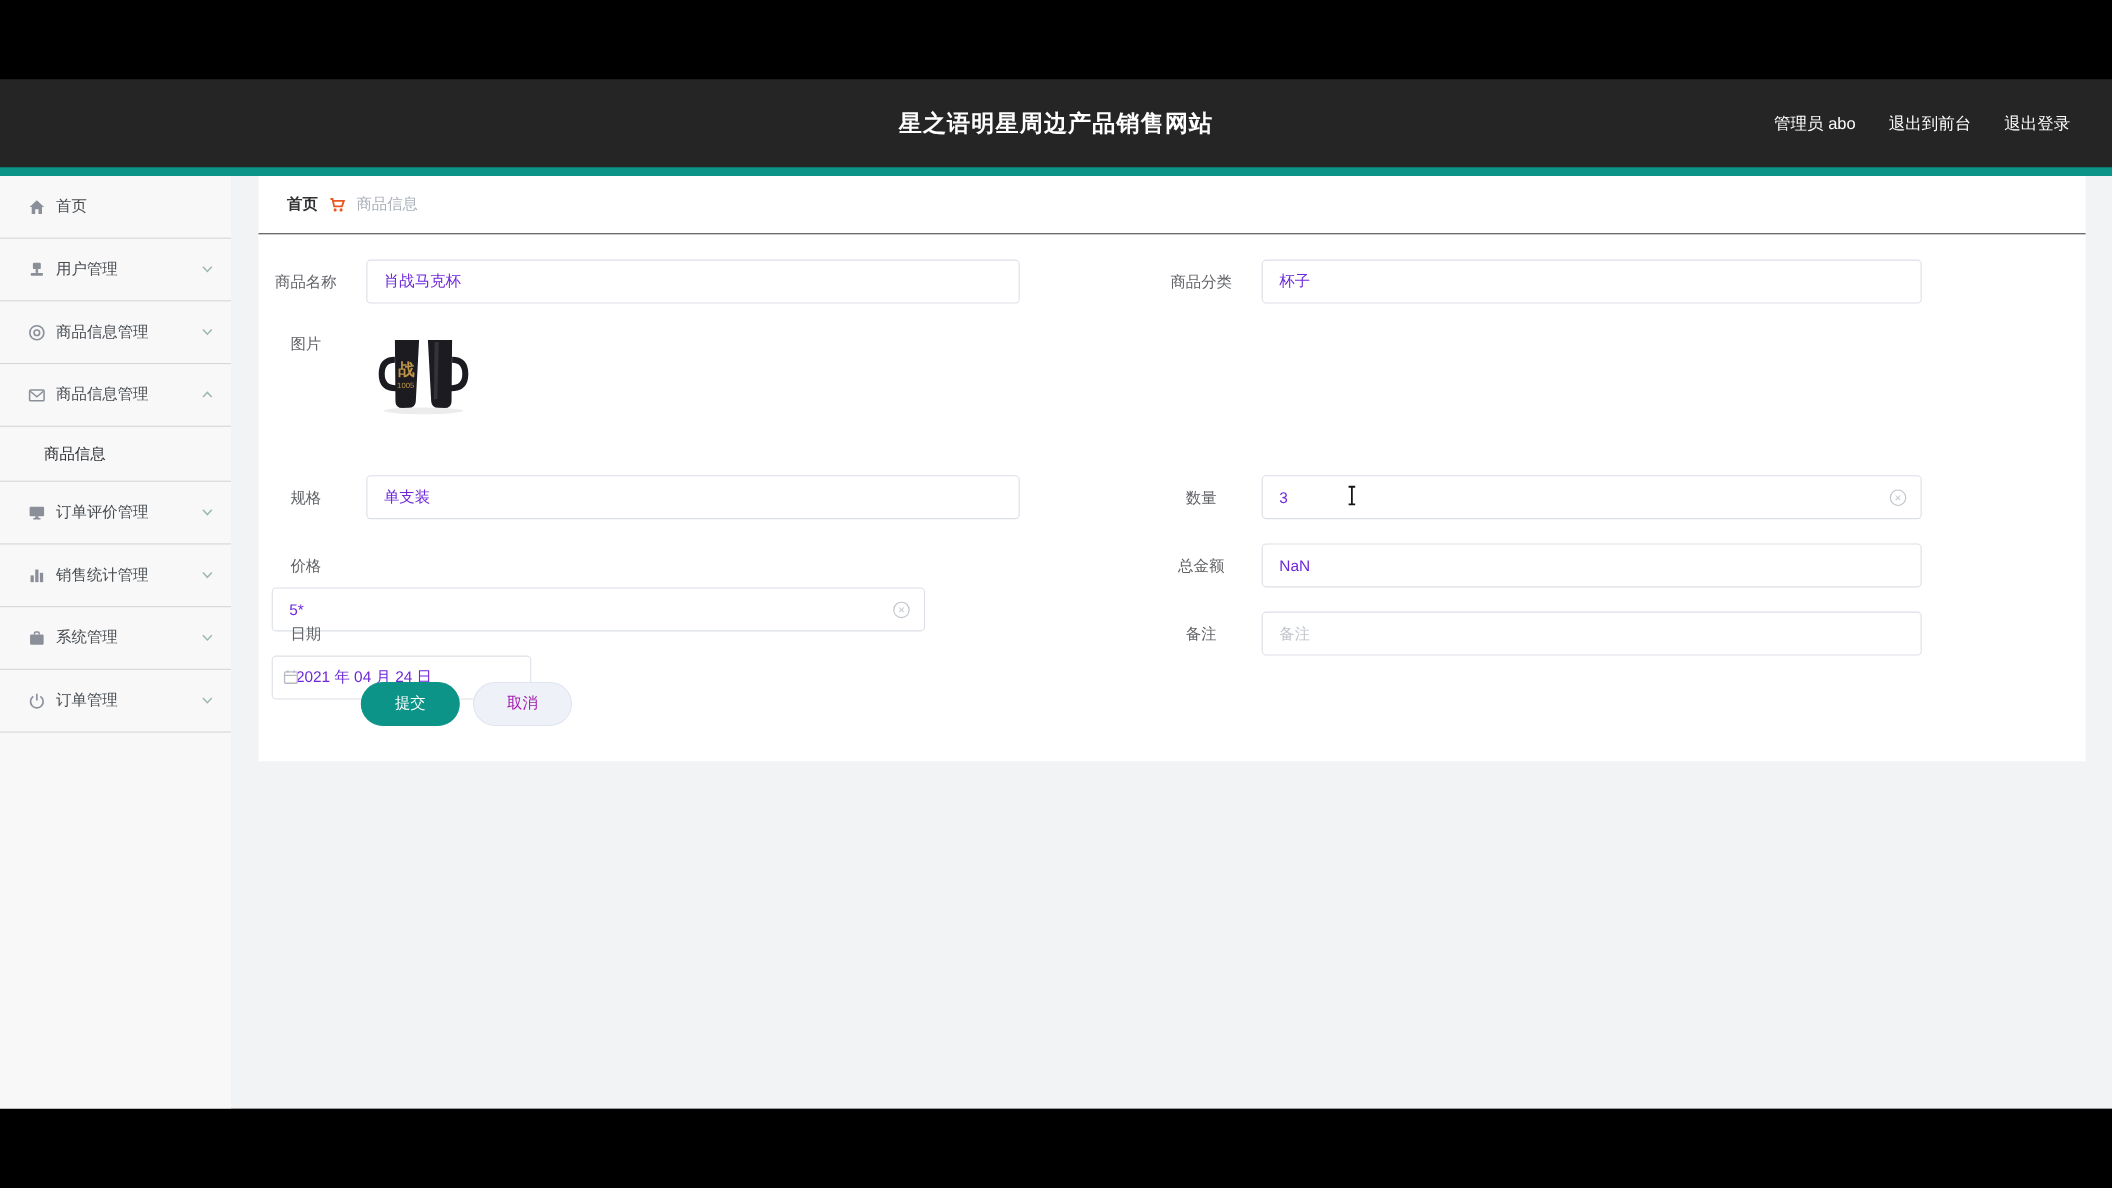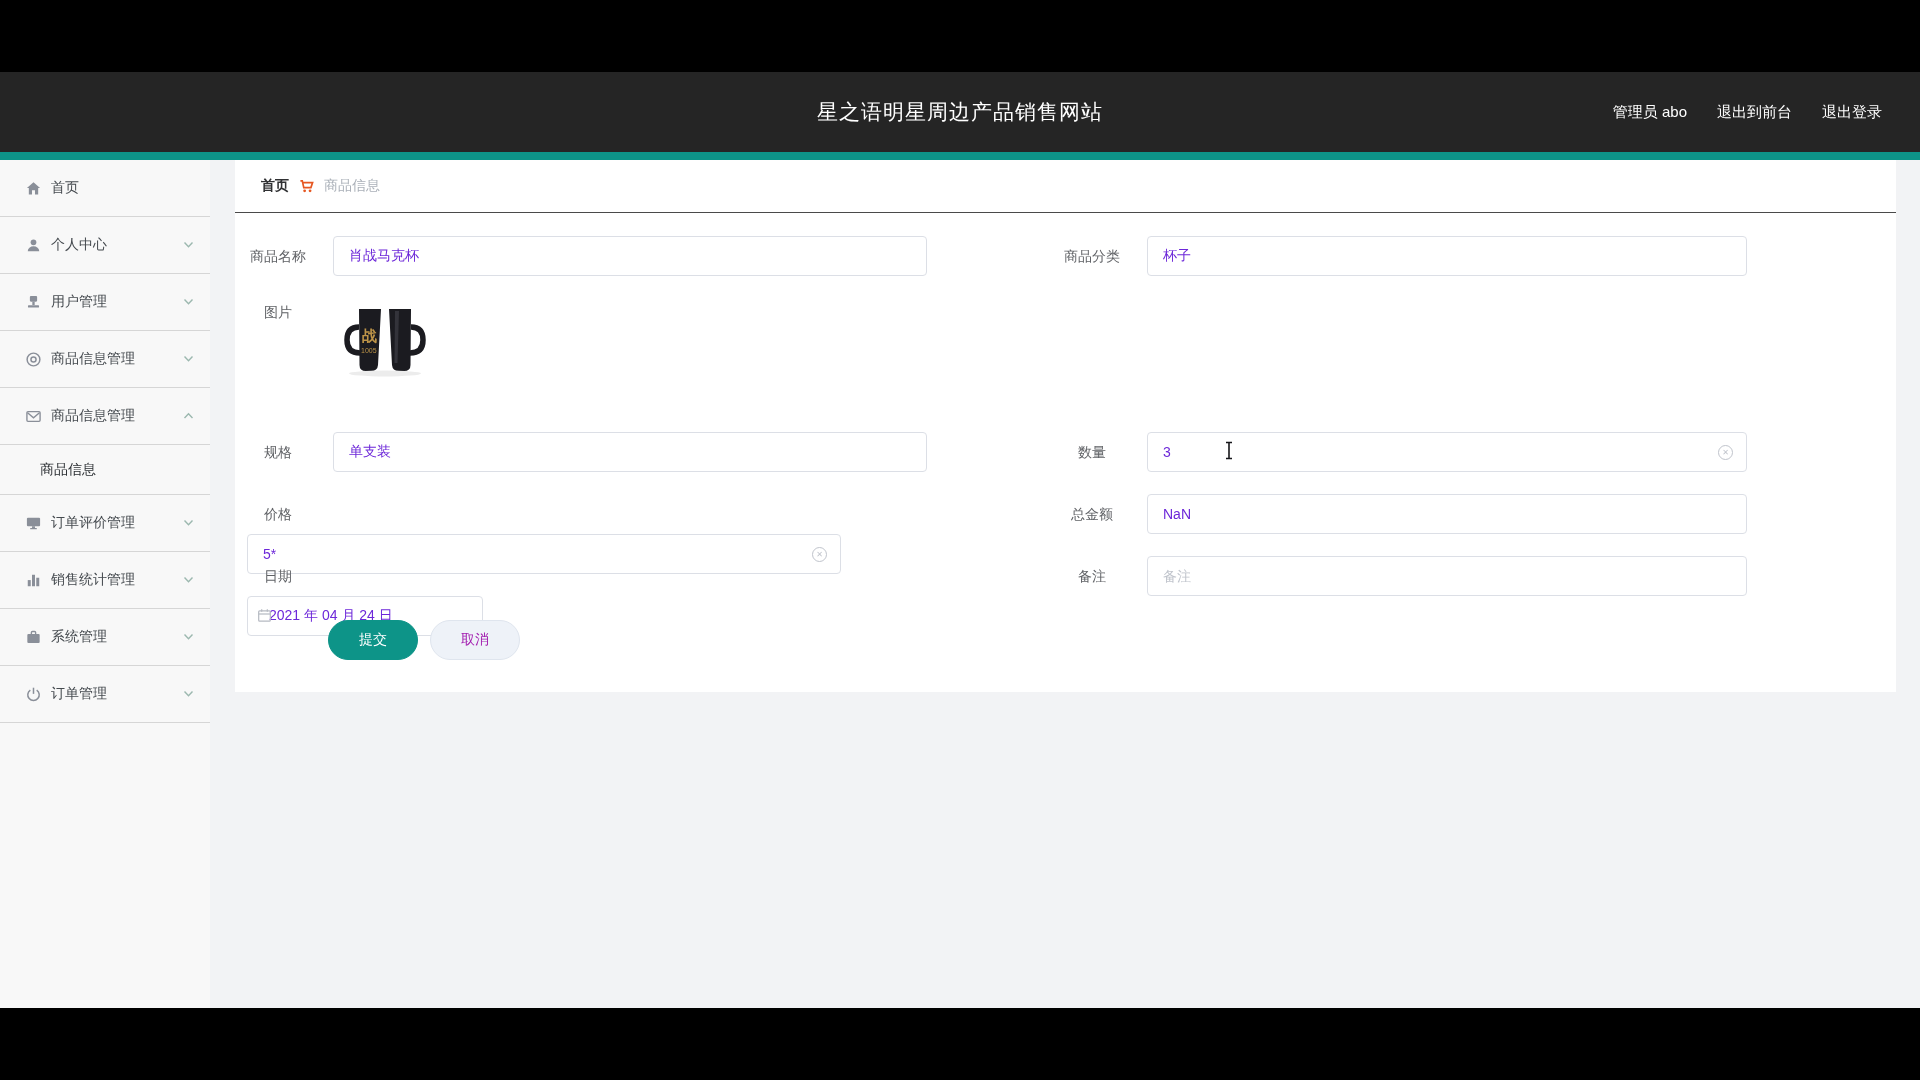--- a/index.html
+++ b/index.html
@@ -9,21 +9,21 @@
     --breadcrumb-icon:#e65722; --divider:#d6d6d6; --dark-divider:#4a4a4a;
   }
   *{box-sizing:border-box;margin:0;padding:0;font-family:"Liberation Sans","DejaVu Sans",sans-serif;}
   html,body{background:#000;}
   .screen{position:relative;width:1920px;height:1080px;background:var(--letterbox);overflow:hidden;}
 
   
   .bar-top{position:absolute;left:0;top:0;width:1920px;height:72px;background:var(--letterbox);}
   .appbar{position:absolute;left:0;top:72px;width:1920px;height:80px;background:var(--header-bg);}
   .app-title{position:absolute;left:50%;top:50%;transform:translate(-50%,-50%);
-    color:#fff;font-size:21px;font-weight:400;letter-spacing:1px;white-space:nowrap;}
+    color:#fff;font-size:21px;font-weight:700;letter-spacing:1px;white-space:nowrap;}
   .appbar-nav{position:absolute;right:38px;top:0;height:80px;display:flex;align-items:center;gap:30px;}
   .appbar-nav span{color:#fff;font-size:15px;white-space:nowrap;cursor:pointer;}
   .teal-strip{position:absolute;left:0;top:152px;width:1920px;height:8px;background:var(--accent);}
 
   
   .body{position:absolute;left:0;top:160px;width:1920px;height:848px;background:var(--page-bg);}
 
   
   .sidebar{position:absolute;left:0;top:0;width:210px;height:848px;background:var(--sidebar-bg);}
   .side-item{height:57px;display:flex;align-items:center;padding:0 16px 0 25px;
@@ -86,30 +86,20 @@
 
     <aside class="sidebar">
 
       <div class="side-item">
         <svg class="mi" viewBox="0 0 16 16">
           <path d="M8 2 L14.2 7.6 H12.4 V13.6 H9.4 V9.6 H6.6 V13.6 H3.6 V7.6 H1.8 Z" fill="#8a8f99"></path>
         </svg>
         <span class="lbl">首页</span>
       </div>
 
-      <div class="side-item">
-        <svg class="mi" viewBox="0 0 16 16">
-          <circle cx="8" cy="5" r="2.7" fill="#8a8f99"></circle>
-          <path d="M2.6 13.4 a5.4 4.6 0 0 1 10.8 0 Z" fill="#8a8f99"></path>
-        </svg>
-        <span class="lbl">个人中心</span>
-        <svg class="chev" viewBox="0 0 11 8">
-          <polyline points="1.5,1.5 5.5,5.8 9.5,1.5" fill="none" stroke="#9cb8af" stroke-width="1.4"></polyline>
-        </svg>
-      </div>
 
       <div class="side-item">
         <svg class="mi" viewBox="0 0 16 16">
           <rect x="4.6" y="1.8" width="6.8" height="5.4" rx="1" fill="#8a8f99"></rect>
           <rect x="6.9" y="7.2" width="2.2" height="3.2" fill="#8a8f99"></rect>
           <rect x="2.8" y="10.6" width="10.4" height="2.2" rx="0.6" fill="#8a8f99"></rect>
         </svg>
         <span class="lbl">用户管理</span>
         <svg class="chev" viewBox="0 0 11 8">
           <polyline points="1.5,1.5 5.5,5.8 9.5,1.5" fill="none" stroke="#9cb8af" stroke-width="1.4"></polyline>

